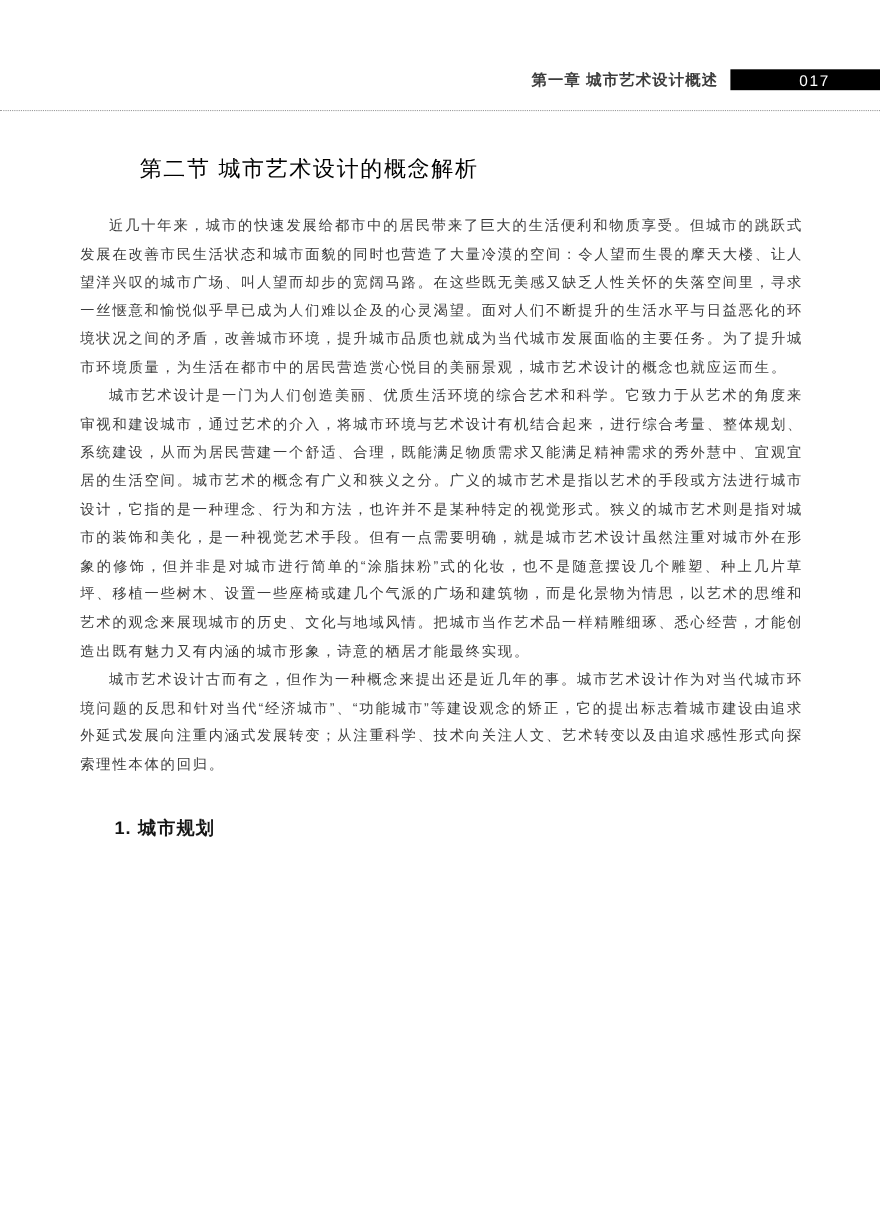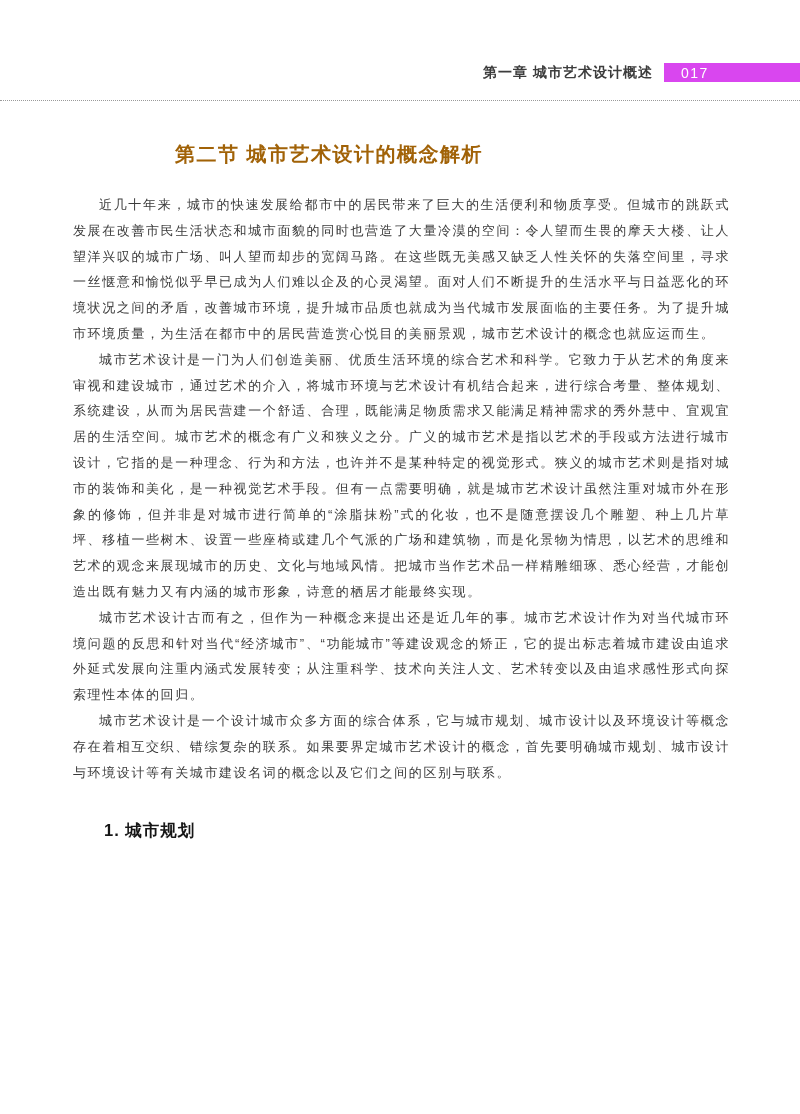--- a/index.html
+++ b/index.html
@@ -49,24 +49,24 @@
   
   .content {
     position: absolute;
     left: 73px;
     top: 140px;
     width: 657px;
     color: #3b3b3b;
   }
   .section-title {
     font-size: 20px;
-    font-weight: 700;
-    color: #a16207;
+    font-weight: 400;
+    color: #000000;
     letter-spacing: 1.5px;
-    margin-left: 102px;
+    margin-left: 54px;
     line-height: 28px;
     margin-bottom: 24px;
   }
   .content p {
     font-size: 13px;
     line-height: 25.8px;
     letter-spacing: 1.6px;
     text-align: justify;
     text-indent: 2em;
     color: #3b3b3b;
@@ -80,32 +80,31 @@
     line-height: 26px;
   }
 </style>
 </head>
 <body>
 
 <div class="page">
 
   <div class="running-header">
     <span class="chapter-title">第一章 城市艺术设计概述</span>
-    <div class="page-badge" id="page-badge" style="background: #d946ef;">
+    <div class="page-badge" id="page-badge" style="background: #000000; justify-content: center;">
       <span>017</span>
     </div>
   </div>
 
   <div class="dotted-rule"></div>
 
   <div class="content">
     <h1 class="section-title">第二节 城市艺术设计的概念解析</h1>
 
     <p>近几十年来，城市的快速发展给都市中的居民带来了巨大的生活便利和物质享受。但城市的跳跃式发展在改善市民生活状态和城市面貌的同时也营造了大量冷漠的空间：令人望而生畏的摩天大楼、让人望洋兴叹的城市广场、叫人望而却步的宽阔马路。在这些既无美感又缺乏人性关怀的失落空间里，寻求一丝惬意和愉悦似乎早已成为人们难以企及的心灵渴望。面对人们不断提升的生活水平与日益恶化的环境状况之间的矛盾，改善城市环境，提升城市品质也就成为当代城市发展面临的主要任务。为了提升城市环境质量，为生活在都市中的居民营造赏心悦目的美丽景观，城市艺术设计的概念也就应运而生。</p>
     <p>城市艺术设计是一门为人们创造美丽、优质生活环境的综合艺术和科学。它致力于从艺术的角度来审视和建设城市，通过艺术的介入，将城市环境与艺术设计有机结合起来，进行综合考量、整体规划、系统建设，从而为居民营建一个舒适、合理，既能满足物质需求又能满足精神需求的秀外慧中、宜观宜居的生活空间。城市艺术的概念有广义和狭义之分。广义的城市艺术是指以艺术的手段或方法进行城市设计，它指的是一种理念、行为和方法，也许并不是某种特定的视觉形式。狭义的城市艺术则是指对城市的装饰和美化，是一种视觉艺术手段。但有一点需要明确，就是城市艺术设计虽然注重对城市外在形象的修饰，但并非是对城市进行简单的“涂脂抹粉”式的化妆，也不是随意摆设几个雕塑、种上几片草坪、移植一些树木、设置一些座椅或建几个气派的广场和建筑物，而是化景物为情思，以艺术的思维和艺术的观念来展现城市的历史、文化与地域风情。把城市当作艺术品一样精雕细琢、悉心经营，才能创造出既有魅力又有内涵的城市形象，诗意的栖居才能最终实现。</p>
     <p>城市艺术设计古而有之，但作为一种概念来提出还是近几年的事。城市艺术设计作为对当代城市环境问题的反思和针对当代“经济城市”、“功能城市”等建设观念的矫正，它的提出标志着城市建设由追求外延式发展向注重内涵式发展转变；从注重科学、技术向关注人文、艺术转变以及由追求感性形式向探索理性本体的回归。</p>
-    <p>城市艺术设计是一个设计城市众多方面的综合体系，它与城市规划、城市设计以及环境设计等概念存在着相互交织、错综复杂的联系。如果要界定城市艺术设计的概念，首先要明确城市规划、城市设计与环境设计等有关城市建设名词的概念以及它们之间的区别与联系。</p>
 
     <h2 class="sub-heading">1. 城市规划</h2>
 
   </div>
 
 </div>
 
 </body></html>

